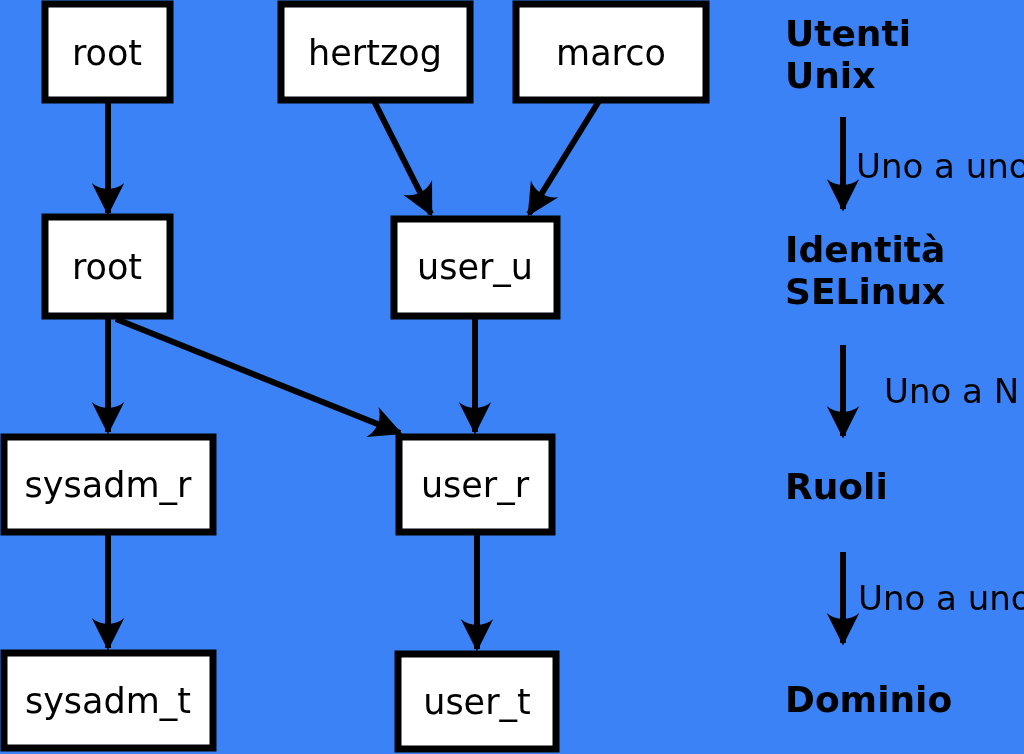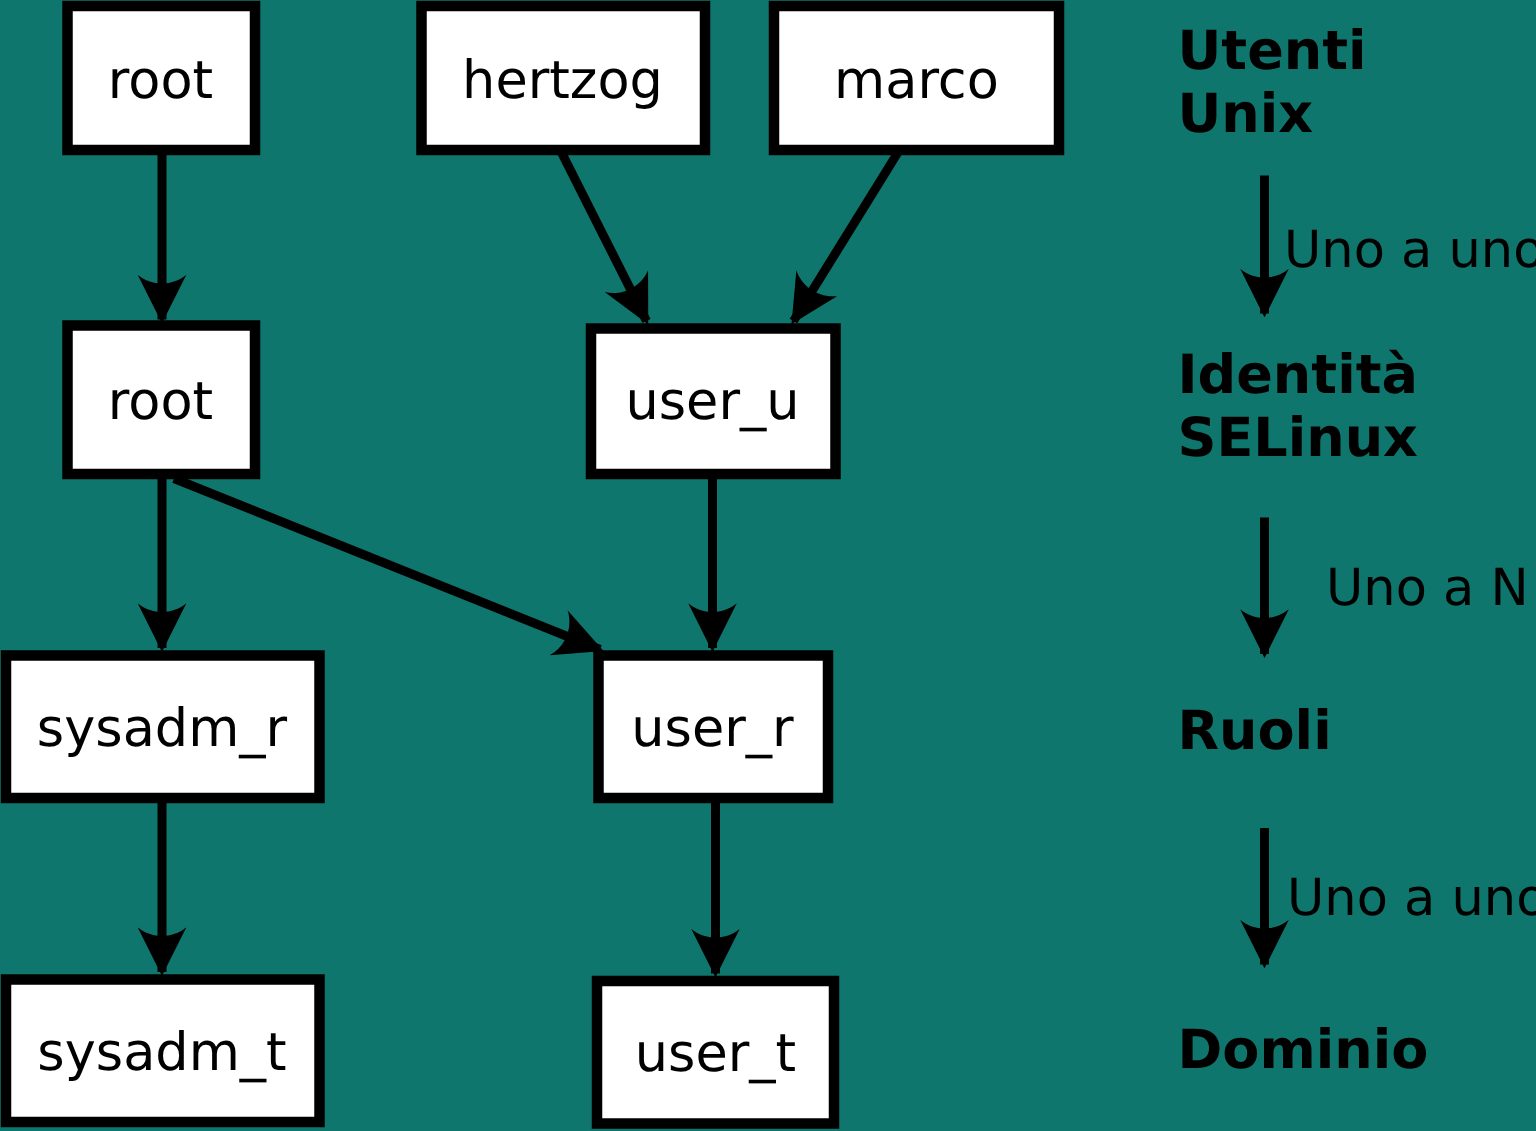--- a/index.html
+++ b/index.html
@@ -4,21 +4,21 @@
 <style>
   html, body {
     margin: 0;
     padding: 0;
     background: #ffffff;
   }
   .stage {
     position: relative;
     width: 1024px;
     height: 754px;
-    background: #0f766e;
+    background: #3b82f6;
     overflow: hidden;
   }
   svg { display: block; }
   .node-box {
     fill: #ffffff;
     stroke: #000000;
     stroke-width: 7;
   }
   .edge {
     stroke: #000000;

